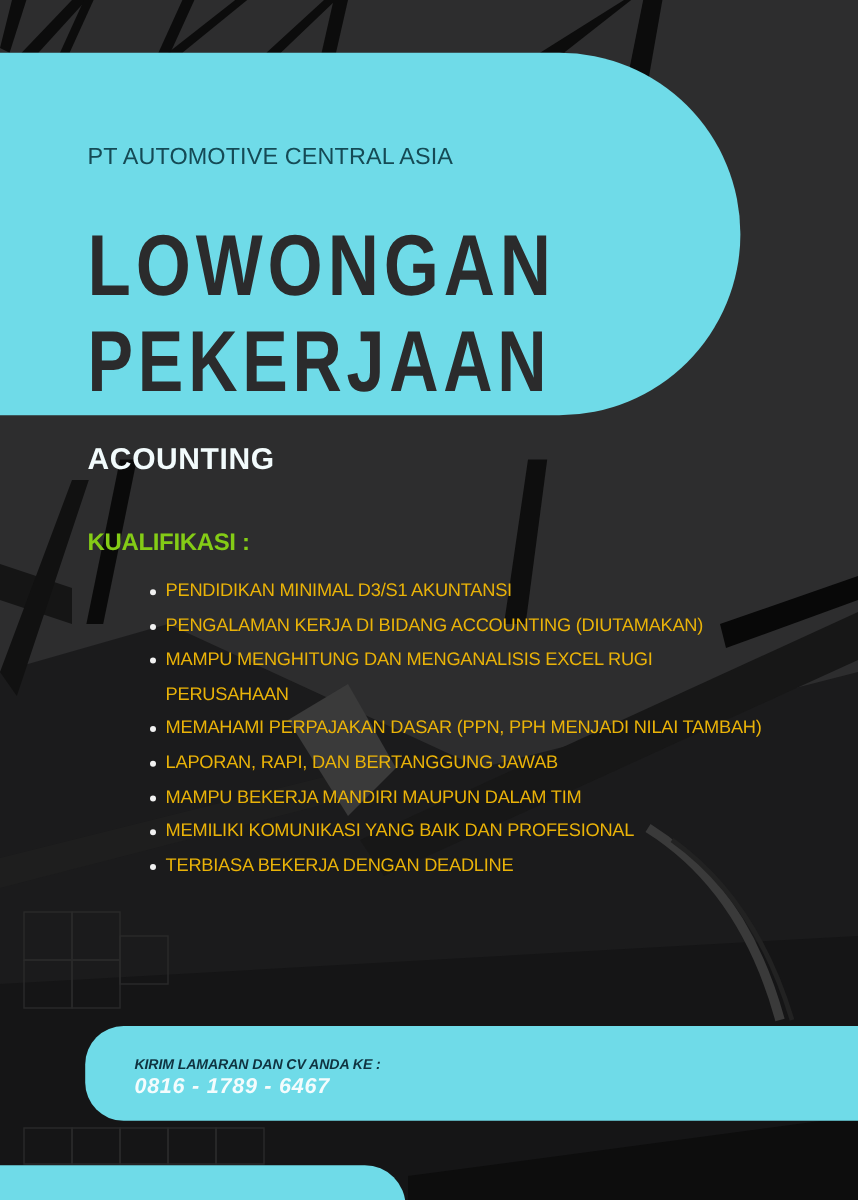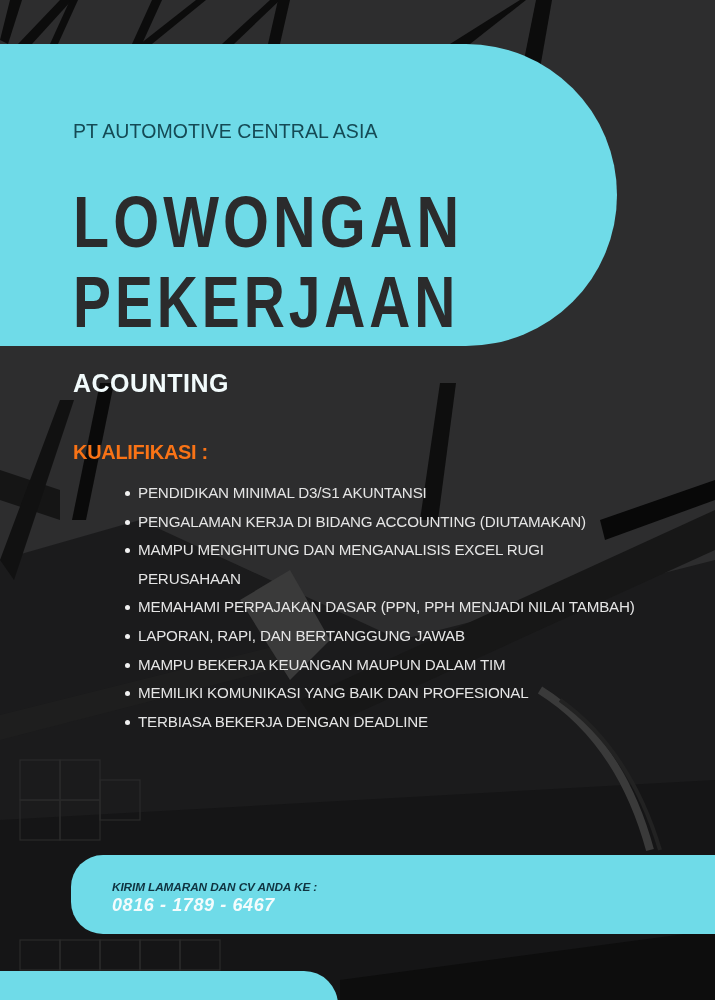--- a/index.html
+++ b/index.html
@@ -62,40 +62,40 @@
       font-weight: bold;
       color: #f2fbfc;
       letter-spacing: 0.5px;
     }
     .quals-heading {
       position: absolute;
       left: 73px;
       top: 441px;
       font-size: 20px;
       font-weight: bold;
-      color: #f97316;
+      color: #84cc16;
       letter-spacing: -0.3px;
       z-index: 3;
     }
     .quals-list {
       position: absolute;
       left: 122px;
       top: 479px;
       margin: 0;
       padding: 0;
       list-style: none;
       z-index: 3;
       width: 540px;
     }
     .quals-list li {
       position: relative;
       padding-left: 16px;
       font-size: 15.2px;
       line-height: 28.6px;
-      color: #e5e5e5;
+      color: #eab308;
       letter-spacing: -0.2px;
     }
     .quals-list li .bullet {
       position: absolute;
       left: 3px;
       top: 12px;
       width: 5px;
       height: 5px;
       border-radius: 50%;
       background: #f1f1f1;
@@ -199,21 +199,21 @@
   <div class="position">ACOUNTING</div>
 </div>
 
 <div class="quals-heading">KUALIFIKASI :</div>
 <ul class="quals-list">
   <li><span class="bullet"></span><span>PENDIDIKAN MINIMAL D3/S1 AKUNTANSI</span></li>
   <li><span class="bullet"></span><span>PENGALAMAN KERJA DI BIDANG ACCOUNTING (DIUTAMAKAN)</span></li>
   <li style="width:500px"><span class="bullet"></span><span>MAMPU MENGHITUNG DAN MENGANALISIS EXCEL RUGI PERUSAHAAN</span></li>
   <li style="width:500px"><span class="bullet"></span><span>MEMAHAMI PERPAJAKAN DASAR (PPN, PPH MENJADI NILAI TAMBAH)</span></li>
   <li><span class="bullet"></span><span>LAPORAN, RAPI, DAN BERTANGGUNG JAWAB</span></li>
-  <li><span class="bullet"></span><span>MAMPU BEKERJA KEUANGAN MAUPUN DALAM TIM</span></li>
+  <li><span class="bullet"></span><span>MAMPU BEKERJA MANDIRI MAUPUN DALAM TIM</span></li>
   <li><span class="bullet"></span><span>MEMILIKI KOMUNIKASI YANG BAIK DAN PROFESIONAL</span></li>
   <li><span class="bullet"></span><span>TERBIASA BEKERJA DENGAN DEADLINE</span></li>
 </ul>
 
 <div class="panel-contact">
   <div class="contact-label">KIRIM LAMARAN DAN CV ANDA KE :</div>
   <div class="contact-phone">0816 - 1789 - 6467</div>
 </div>
 
 <div class="panel-bottom"></div>

